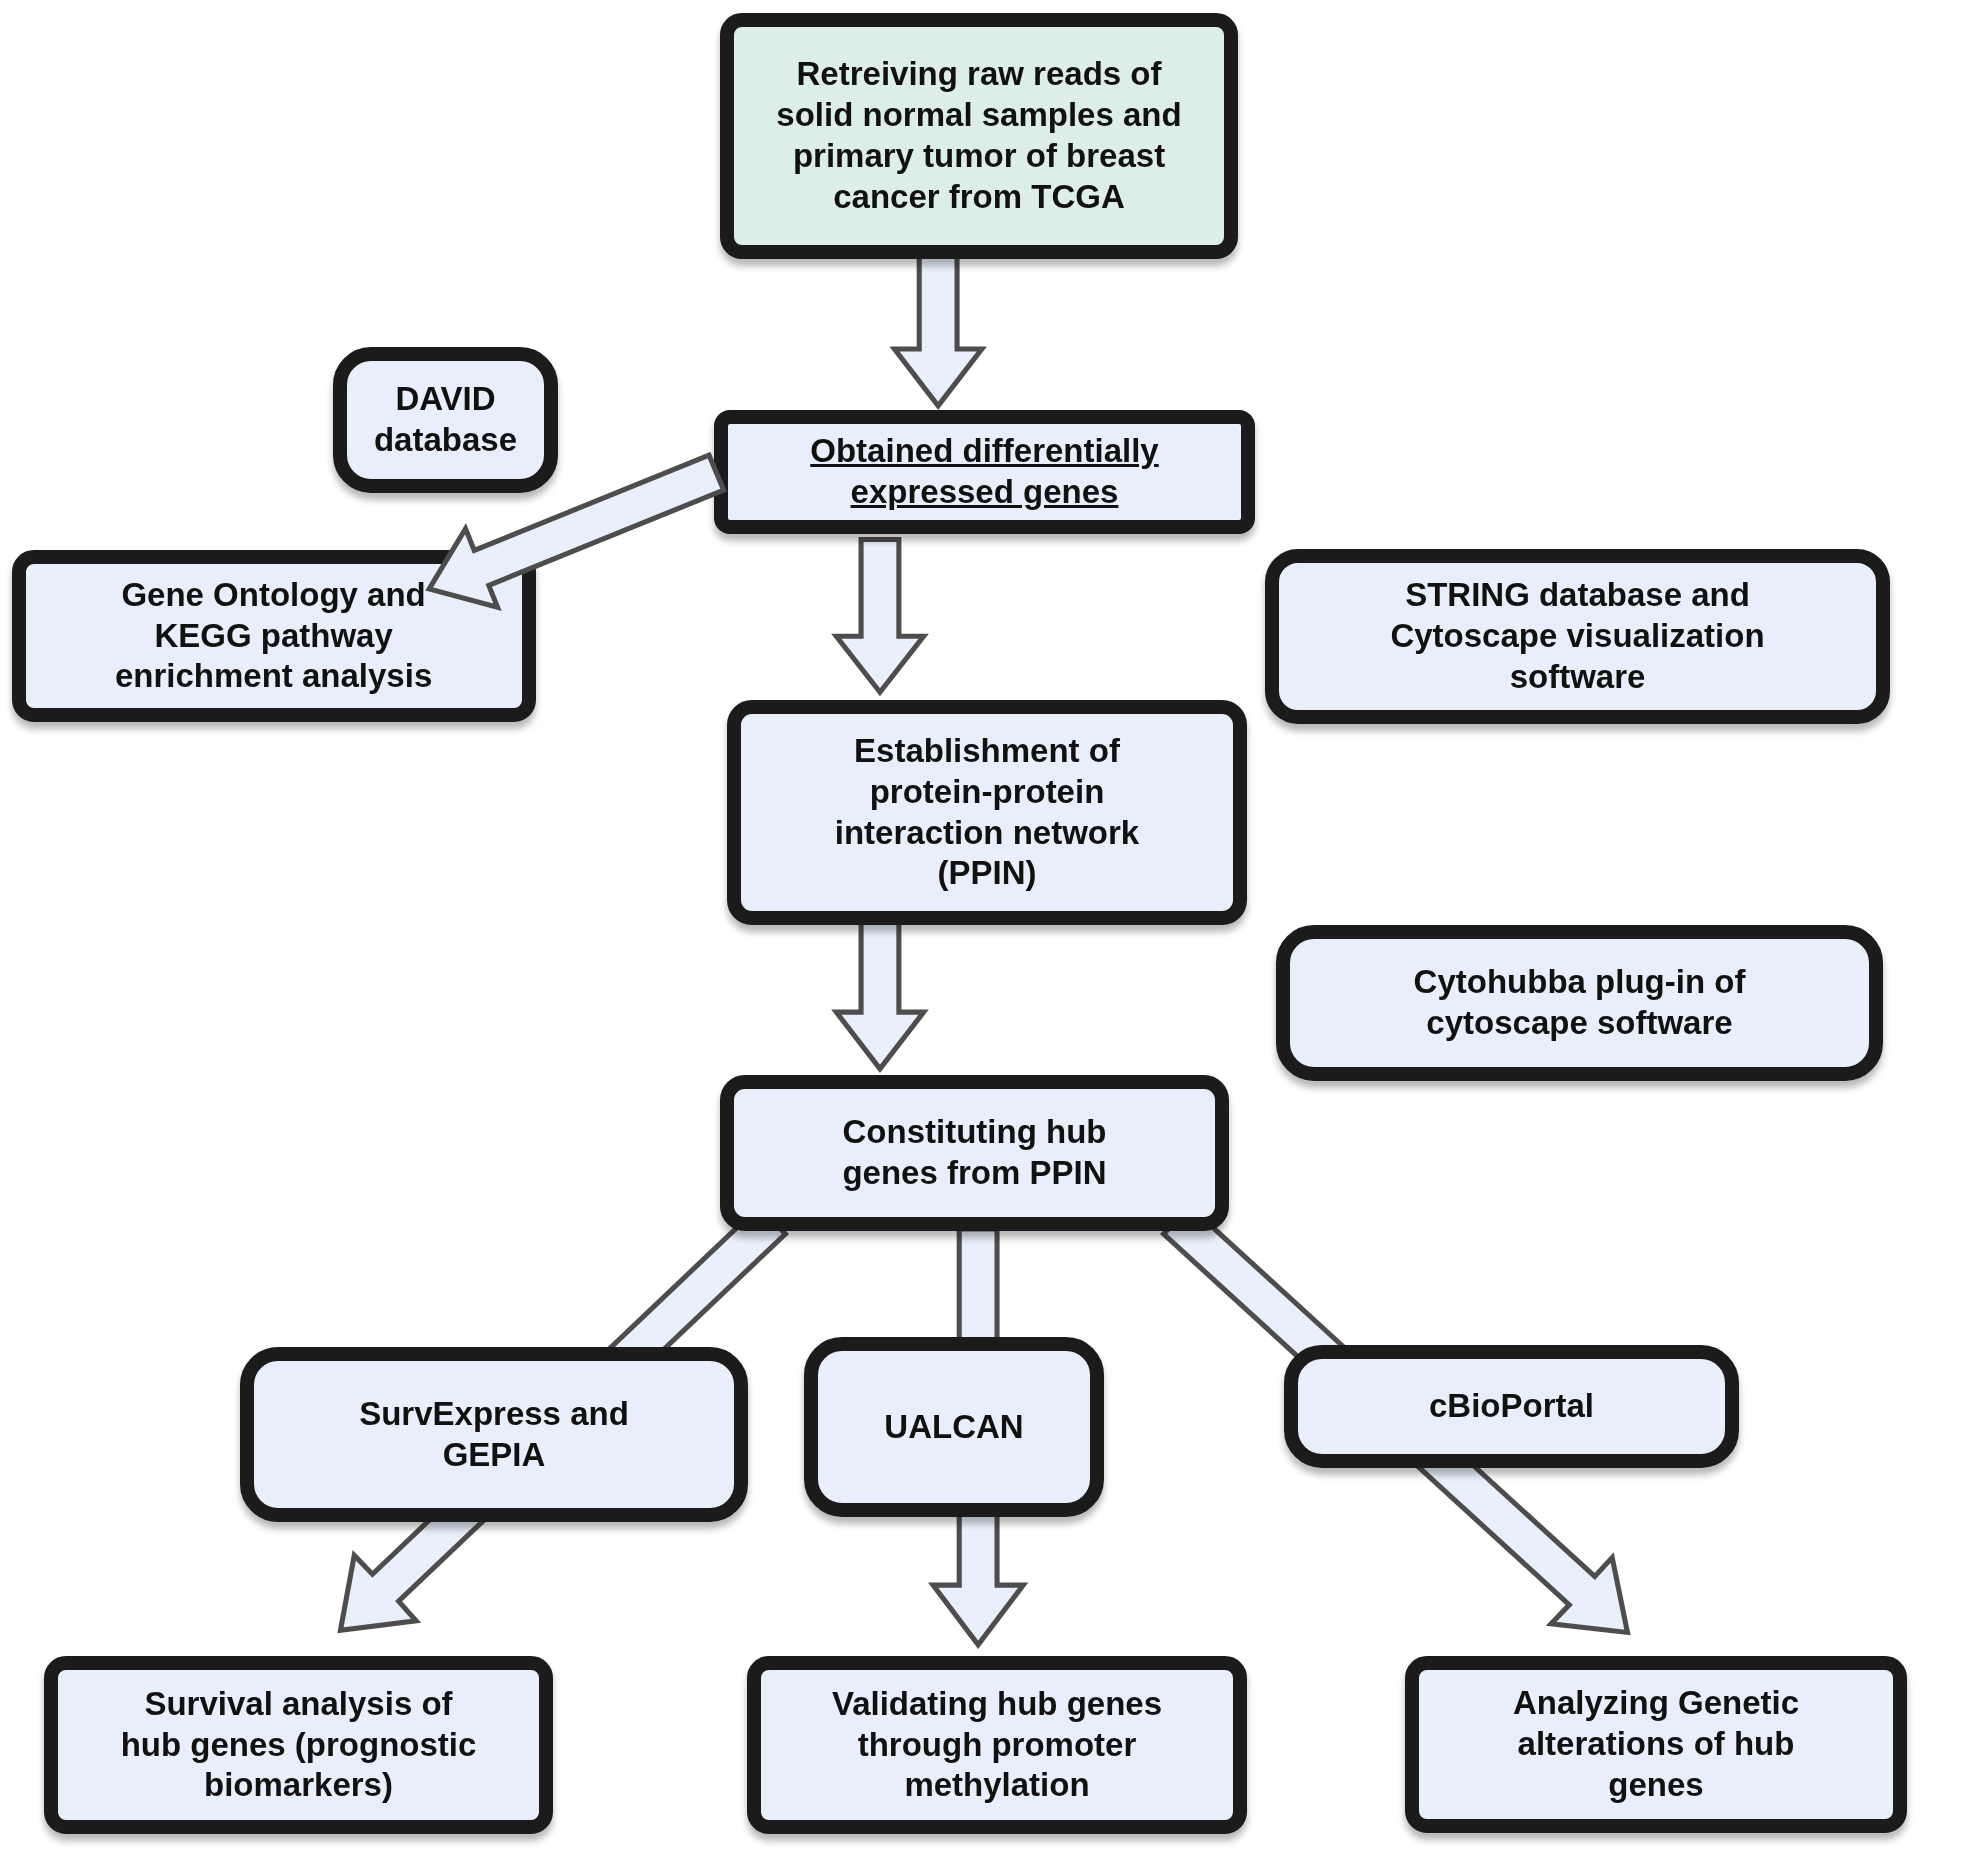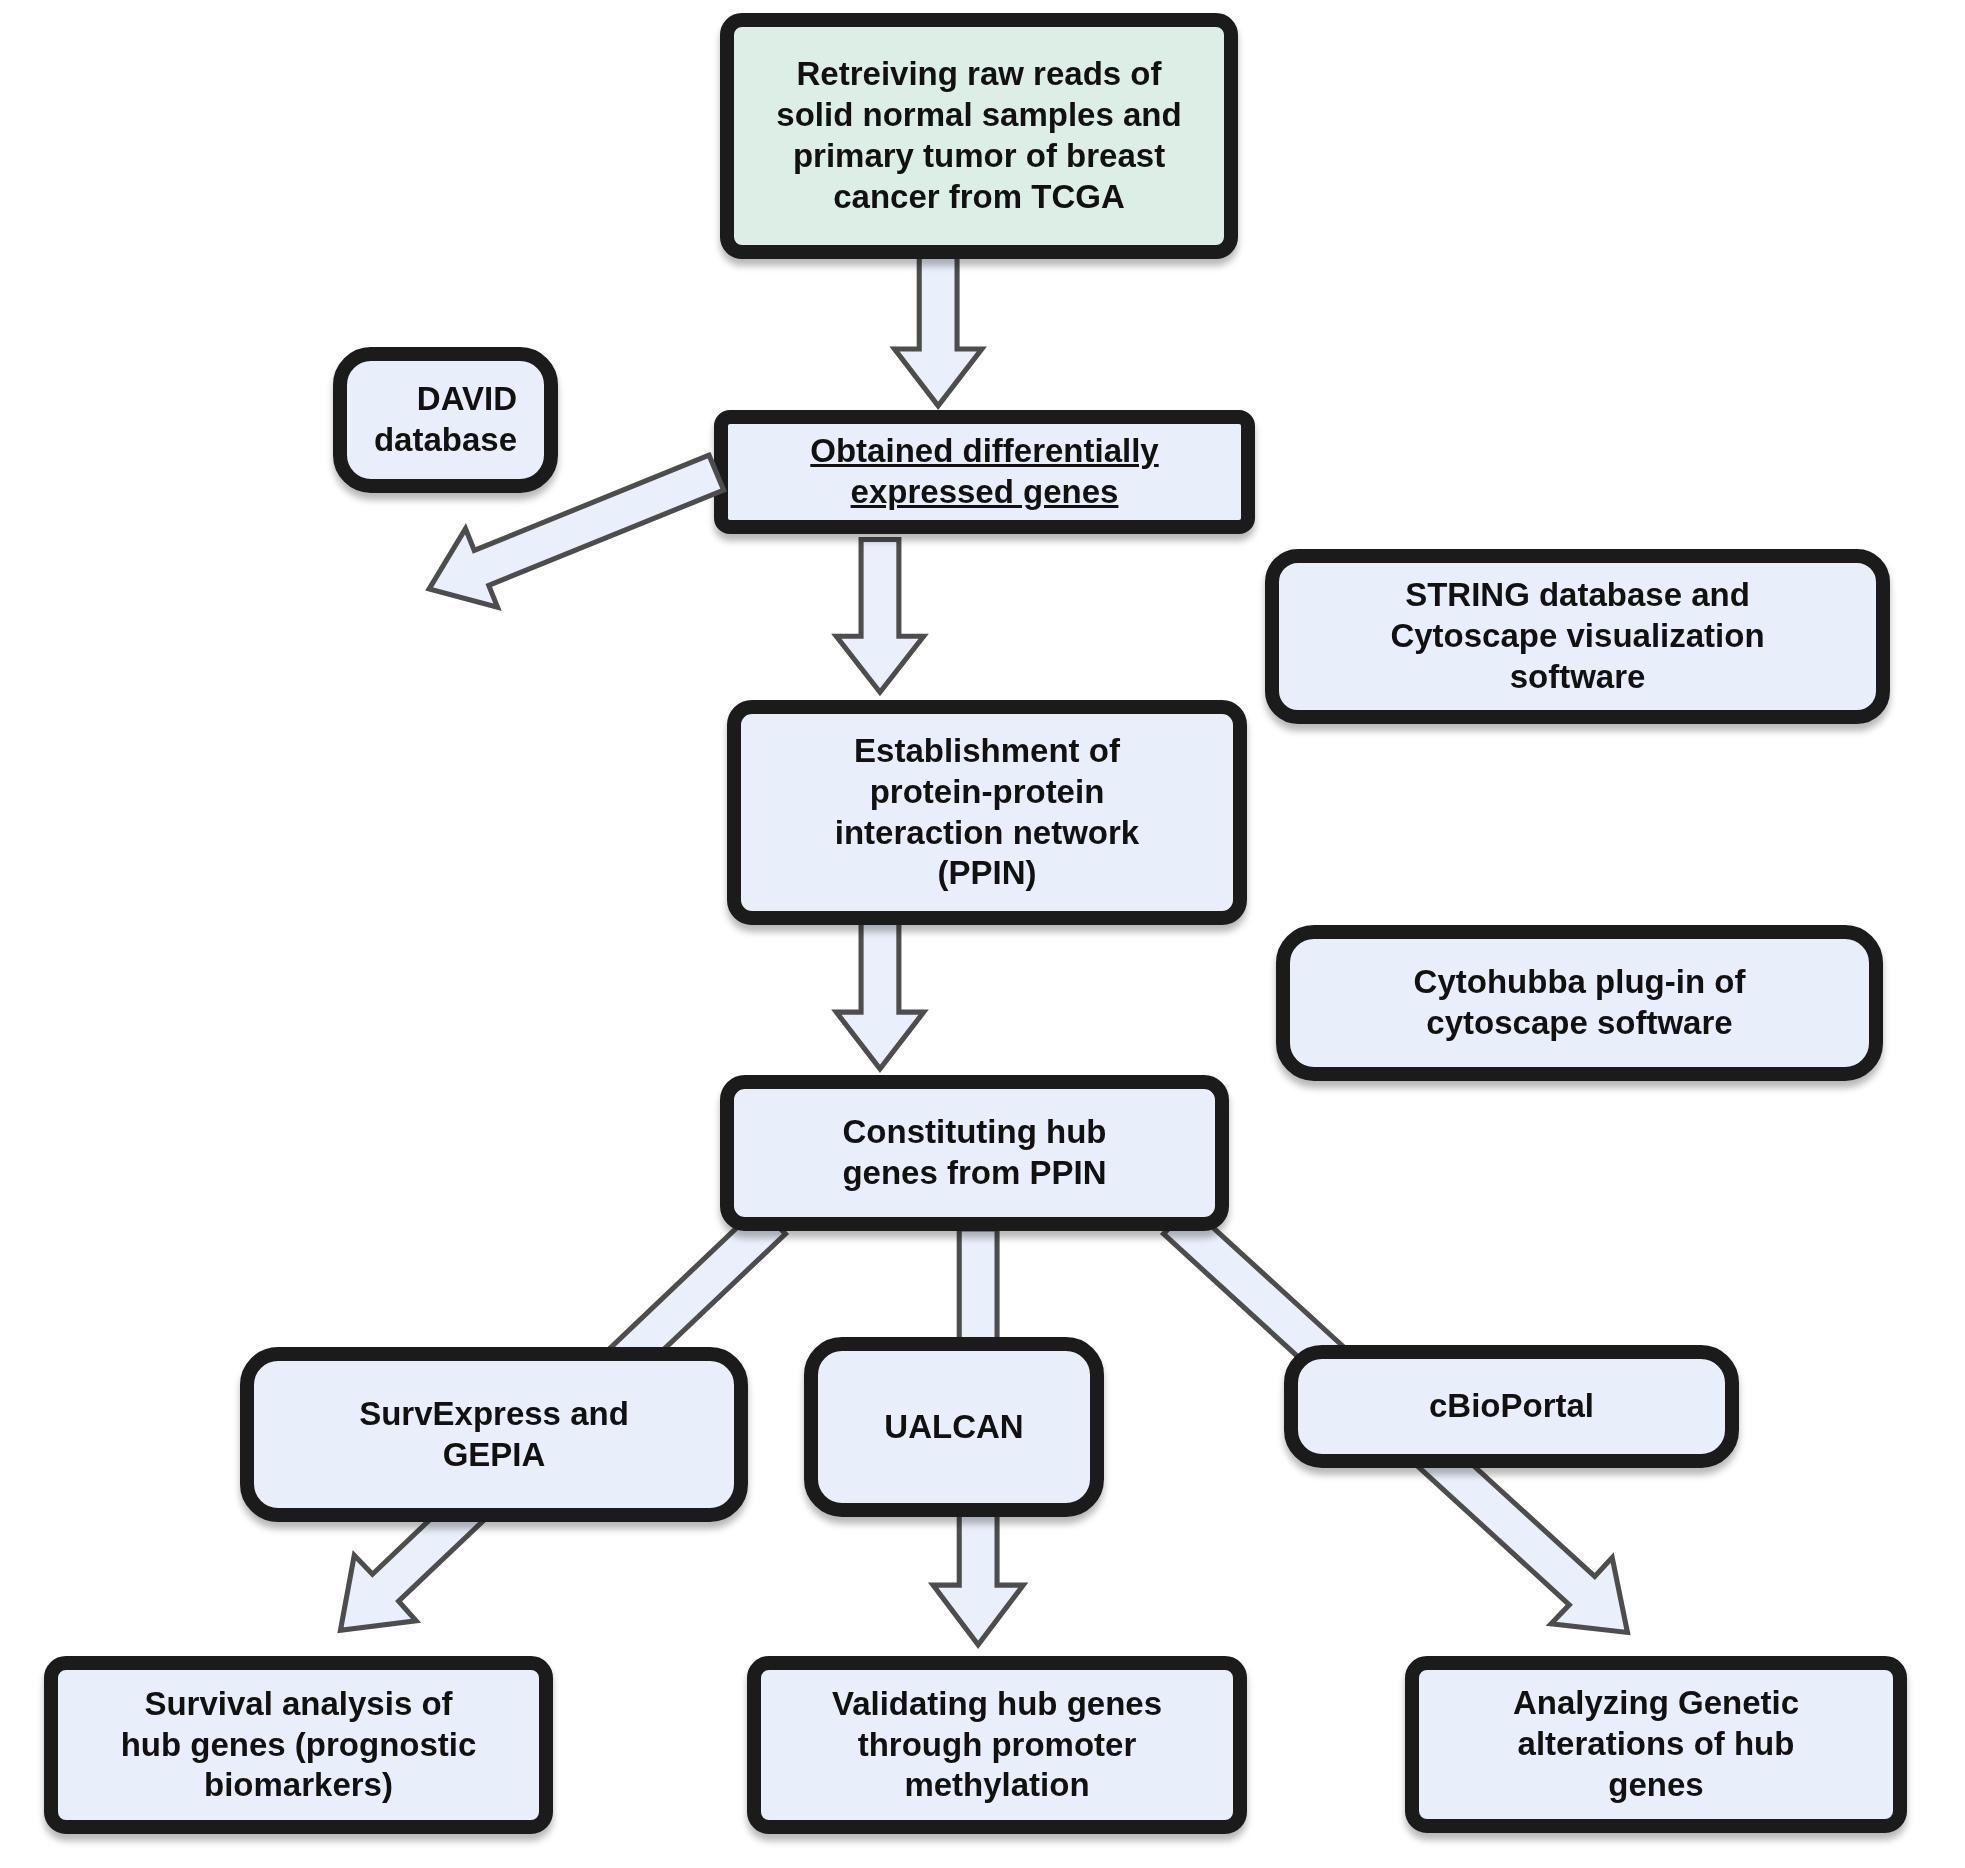--- a/index.html
+++ b/index.html
@@ -33,21 +33,21 @@
     font-weight:700;
     font-size:33px;
     line-height:1.24;
     box-shadow:0 6.5px 7.3px rgba(0,0,0,0.28);
     padding:5.8px 8.7px;
   }
   .node .lbl{white-space:pre-line;}
   .green{background:var(--box-fill-green);}
   
   .n-retrieving      {left:720px;  top:13px;   width:518px; height:246px; border-radius:22px;}
-  .n-david           {left:333px;  top:347px;  width:225px; height:146px; border-radius:38px;text-align:right;}
+  .n-david           {left:333px;  top:347px;  width:225px; height:146px; border-radius:38px;}
   .n-normalization   {left:1262px; top:280px;  width:625px; height:167px; border-radius:38px;}
   .n-obtained        {left:714px;  top:410px;  width:541px; height:124px; border-radius:16px;text-decoration:underline;}
   .n-gene-ontology   {left:11.6px;   top:550px;  width:524px; height:172px; border-radius:22px;}
   .n-string          {left:1265px; top:549px;  width:625px; height:175px; border-radius:33px;}
   .n-establishment   {left:727px; top:700px;  width:520px; height:225px; border-radius:25px;}
   .n-cytohubba       {left:1276px; top:925px; width:607px; height:156px; border-radius:38px;}
   .n-constituting    {left:720px;  top:1075px; width:509px; height:156px; border-radius:25px;}
   .n-survexpress     {left:240px;  top:1347px; width:508px; height:175px; border-radius:38px;}
   .n-ualcan          {left:804px; top:1337px; width:300px; height:180px; border-radius:38px;}
   .n-cbioportal      {left:1284px; top:1345px; width:455px; height:123px; border-radius:38px;}
@@ -76,20 +76,25 @@
 primary tumor of breast
 cancer from TCGA</span>
   </div>
   <div class="node n-david">
     <span class="lbl">DAVID
 database</span>
   </div>
   <div class="node n-obtained">
     <span class="lbl">Obtained differentially
 expressed genes</span>
+  </div>
+  <div class="node n-gene-ontology">
+    <span class="lbl">Gene Ontology and
+KEGG pathway
+enrichment analysis</span>
   </div>
   <div class="node n-establishment">
     <span class="lbl">Establishment of
 protein-protein
 interaction network
 (PPIN)</span>
   </div>
   <div class="node n-string">
     <span class="lbl">STRING database and
 Cytoscape visualization

